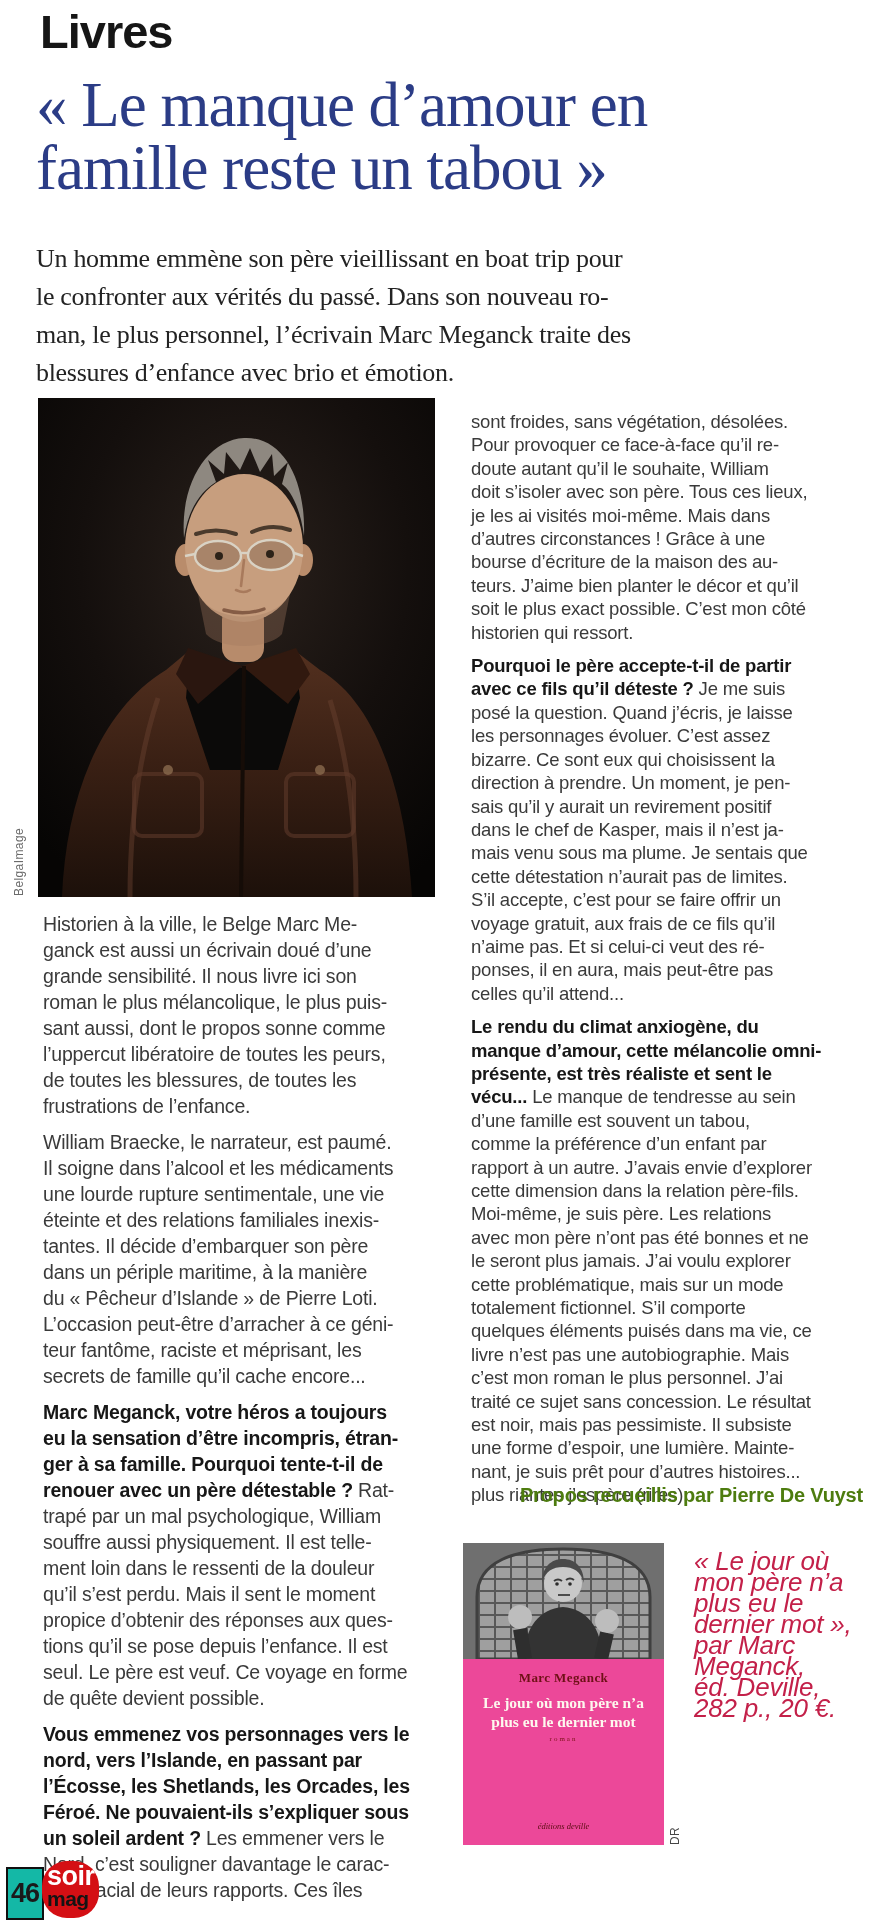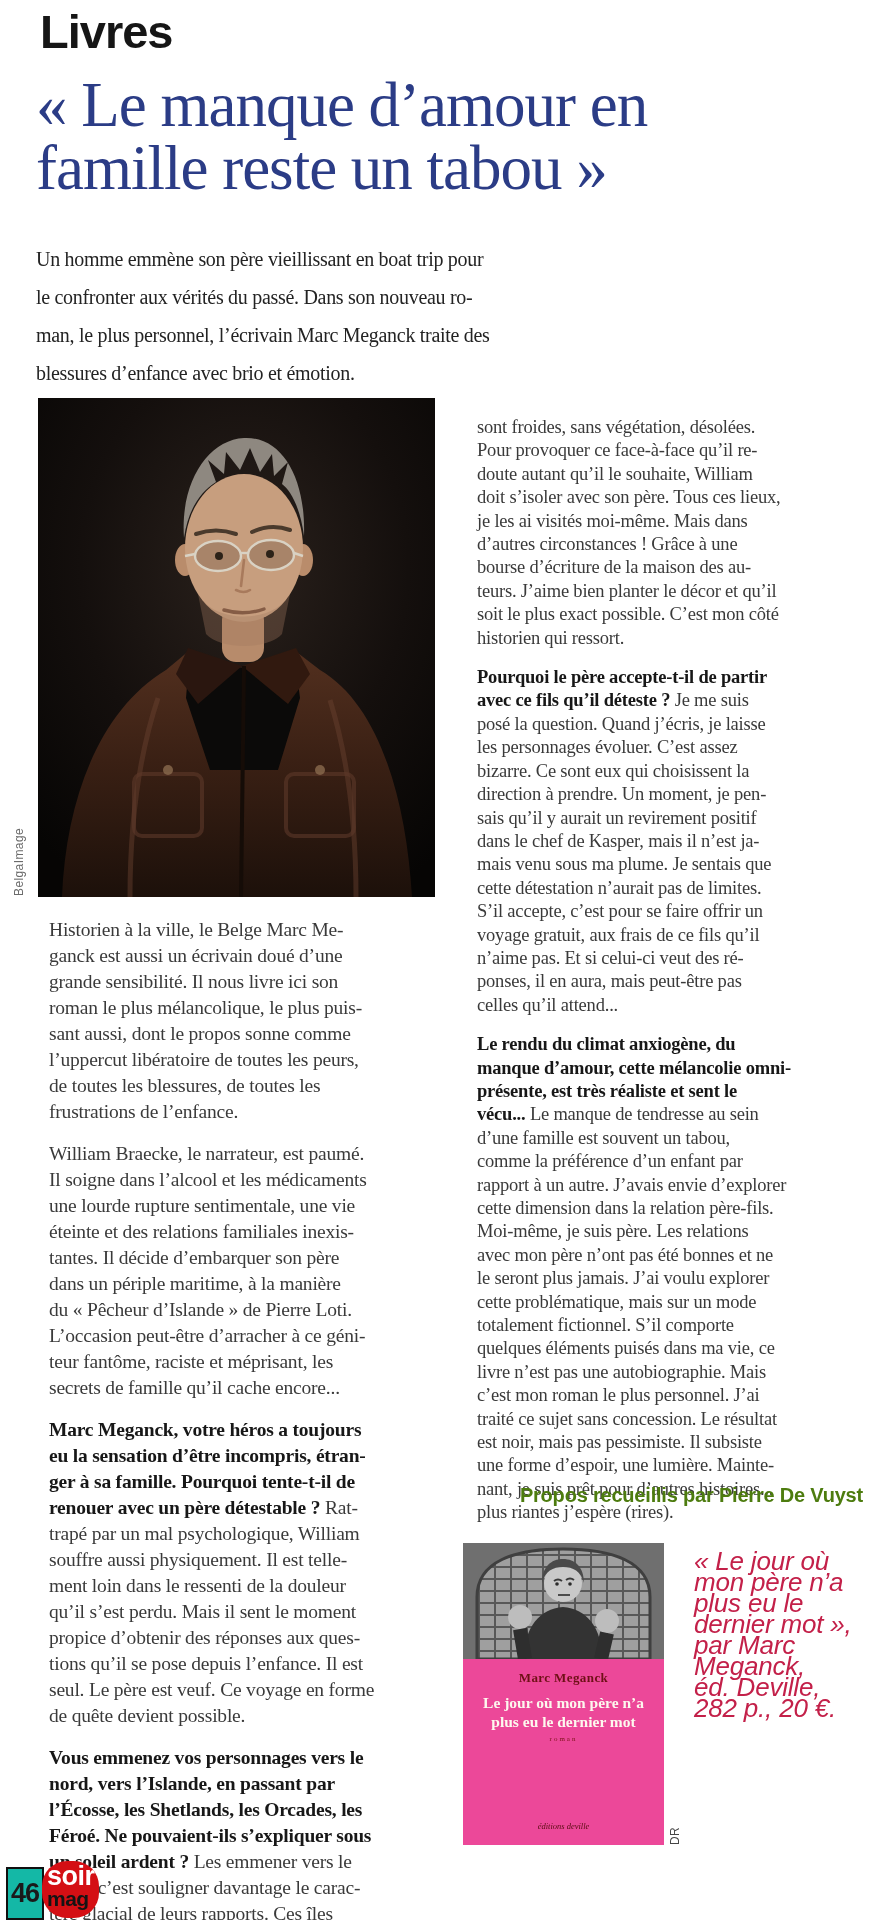--- a/index.html
+++ b/index.html
@@ -6,33 +6,33 @@
   .page{position:relative;width:883px;height:1920px;margin:0 auto;background:#ffffff;
         overflow:hidden;font-family:"Liberation Sans",sans-serif;color:#3a3a3a;}
 
   
   .section-title{position:absolute;left:40px;top:4px;font-size:47px;font-weight:700;
                  color:#161616;letter-spacing:-1px;}
   .headline{position:absolute;left:36px;top:74px;width:830px;font-family:"Liberation Serif",serif;
             font-size:63px;line-height:63px;color:#2b3c86;white-space:pre-line;font-weight:400;
             letter-spacing:-1px;}
   .standfirst{position:absolute;left:36px;top:240px;width:832px;font-family:"Liberation Serif",serif;
-              font-size:20px;line-height:38px;color:#232323;white-space:pre-line;letter-spacing:-.3px;}
+              font-size:26px;line-height:38px;color:#232323;white-space:pre-line;letter-spacing:-.3px;}
 
   
   .portrait{position:absolute;left:38px;top:398px;width:397px;height:499px;background:#0b0908;}
   .portrait svg{display:block;width:100%;height:100%;}
   .vcredit{position:absolute;writing-mode:vertical-rl;transform:rotate(180deg);
            font-size:12px;color:#6b6b6b;letter-spacing:.4px;}
   .credit-belga{left:12px;top:770px;height:126px;}
   .credit-dr{left:668px;top:1797px;height:48px;color:#454545;}
 
   
   .col{position:absolute;white-space:pre-line;}
-  .col p{margin:16px;white-space:pre-line;font-family:Liberation Serif, serif;}
+  .col p{margin:10px;white-space:pre-line;}
   .col strong{color:#171717;font-weight:700;}
   .col-left{left:33px;top:901px;width:420px;font-size:19.5px;line-height:26px;letter-spacing:-.2px;}
   .col-right{left:461px;top:400px;width:410px;font-size:18.5px;line-height:23.4px;letter-spacing:-.2px;}
   .byline{position:absolute;left:461px;top:1484px;width:402px;text-align:right;
           font-size:20px;font-weight:700;color:#4d7c0f;letter-spacing:-.2px;}
 
   
   .book-cover{position:absolute;left:463px;top:1543px;width:201px;height:302px;}
   .cover-photo{position:absolute;left:0;top:0;width:201px;height:116px;}
   .cover-red{position:absolute;left:0;top:116px;width:201px;height:186px;background:#ec4899;}

